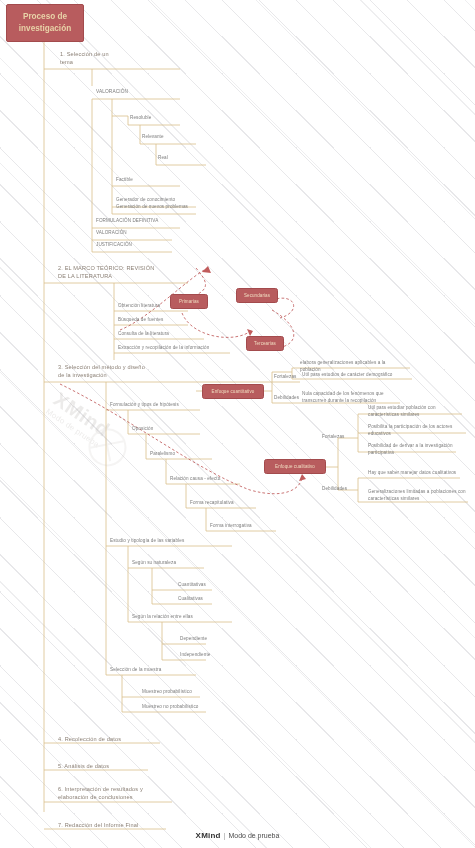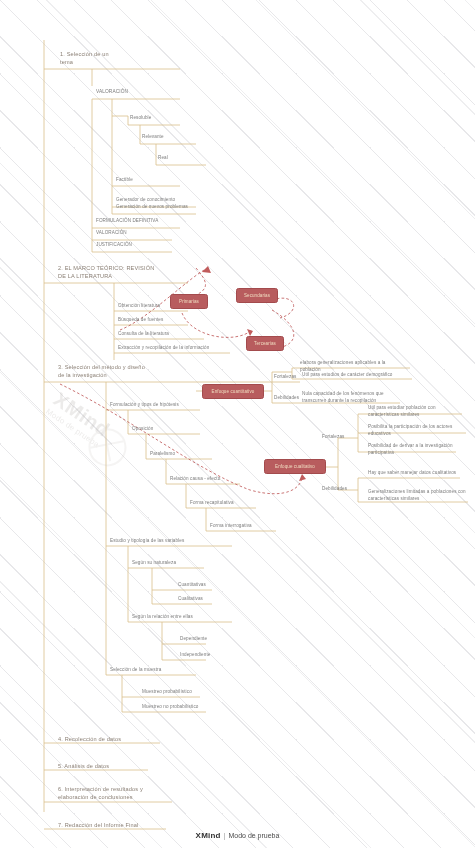--- a/index.html
+++ b/index.html
@@ -218,20 +218,22 @@
     </g>
     <g fill="#c05c5c">
       <polygon points="208,266 202,272 211,273"></polygon>
       <polygon points="188,297 185,303 192,301"></polygon>
       <polygon points="253,331 247,329 250,336"></polygon>
       <polygon points="278,349 283,345 277,343"></polygon>
       <polygon points="302,474 299,481 306,479"></polygon>
     </g>
   </svg>
 
+  <div id="root-node">Proceso de
+investigación</div>
 
   <div class="node lvl1" style="left:60px;top:50px;width:130px;">1. Selección de un
 tema</div>
   <div class="node lvl2" style="left:96px;top:89px;">VALORACIÓN</div>
   <div class="node" style="left:130px;top:115px;">Resoluble</div>
   <div class="node" style="left:142px;top:134px;">Relevante</div>
   <div class="node" style="left:158px;top:155px;">Real</div>
   <div class="node" style="left:116px;top:177px;">Factible</div>
   <div class="node" style="left:116px;top:197px;">Generador de conocimiento</div>
   <div class="node" style="left:116px;top:204px;">Generación de nuevos problemas</div>

